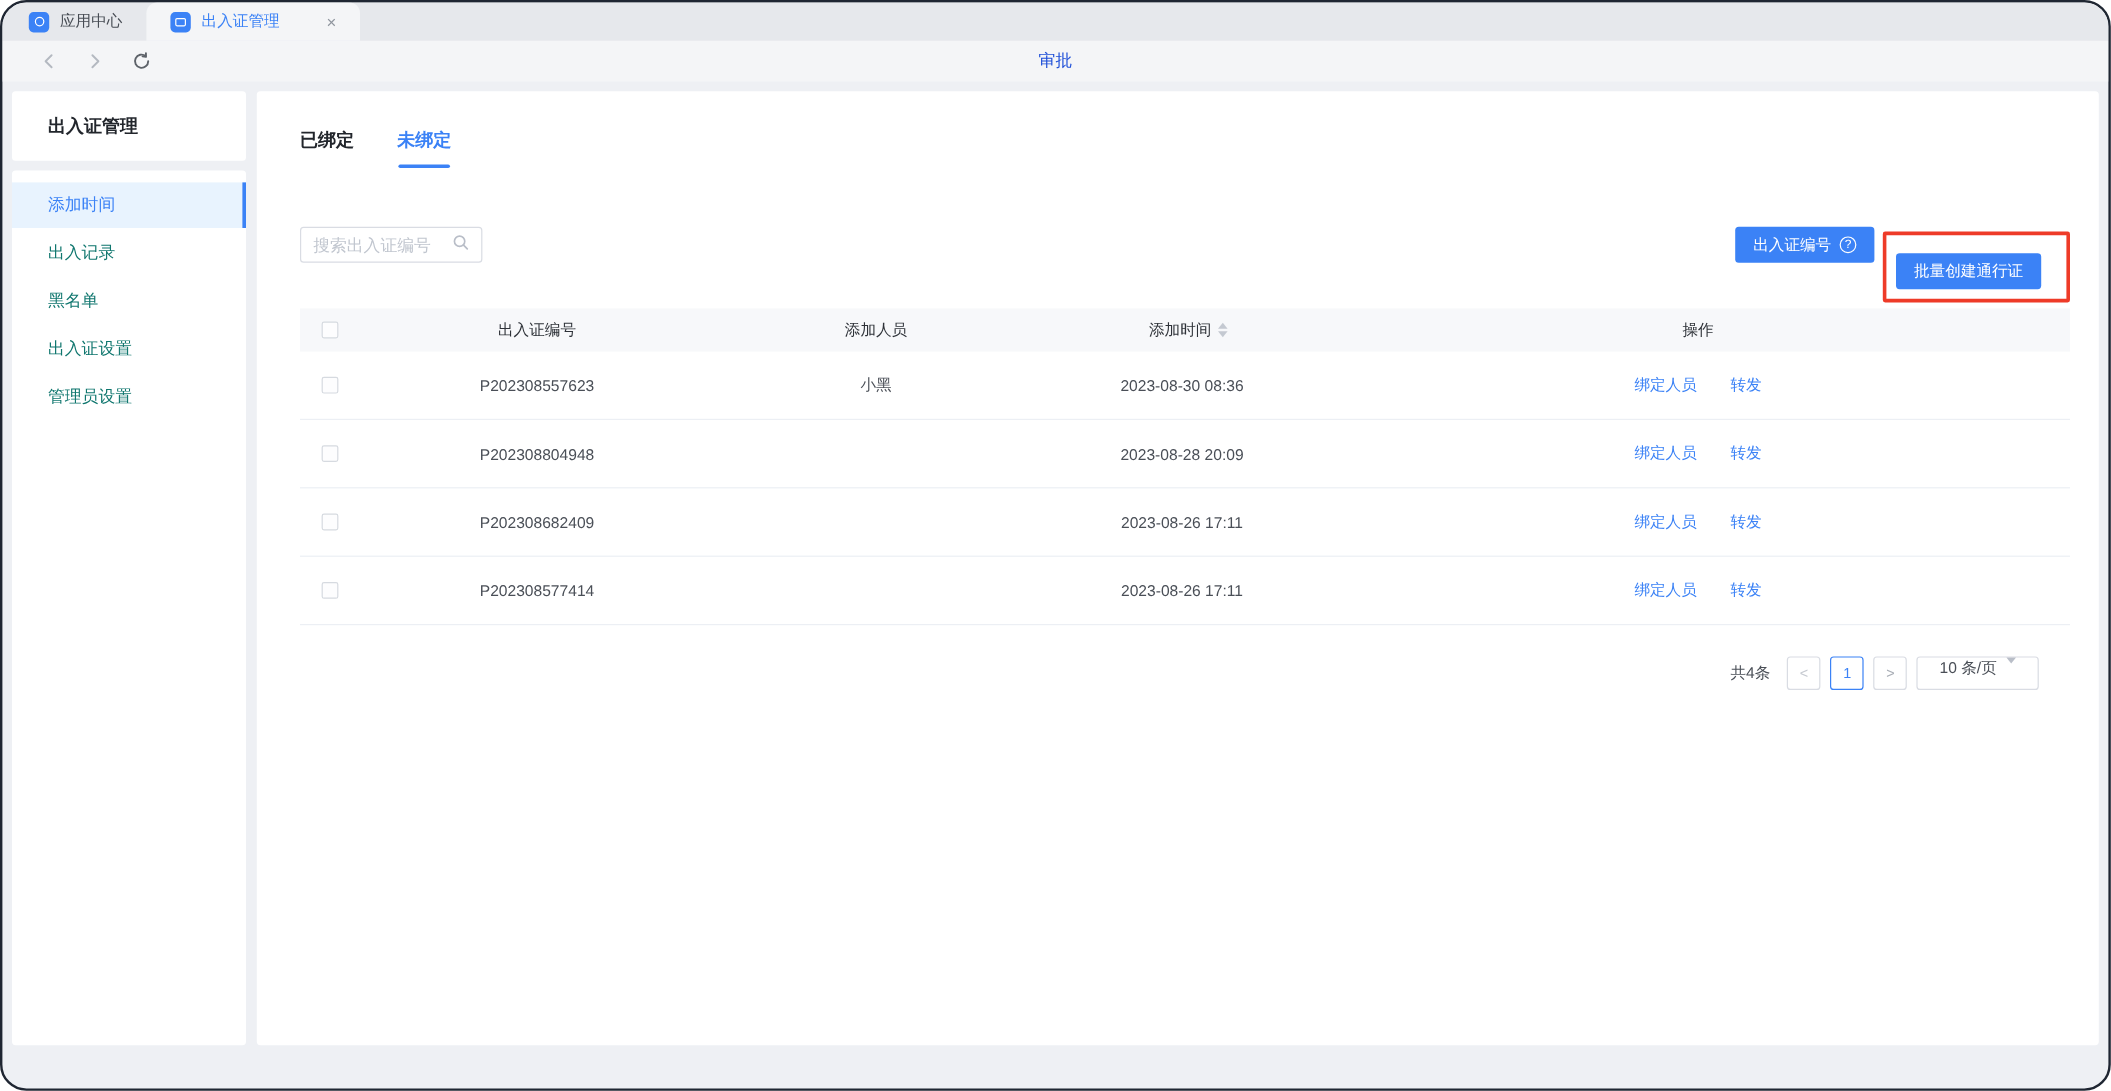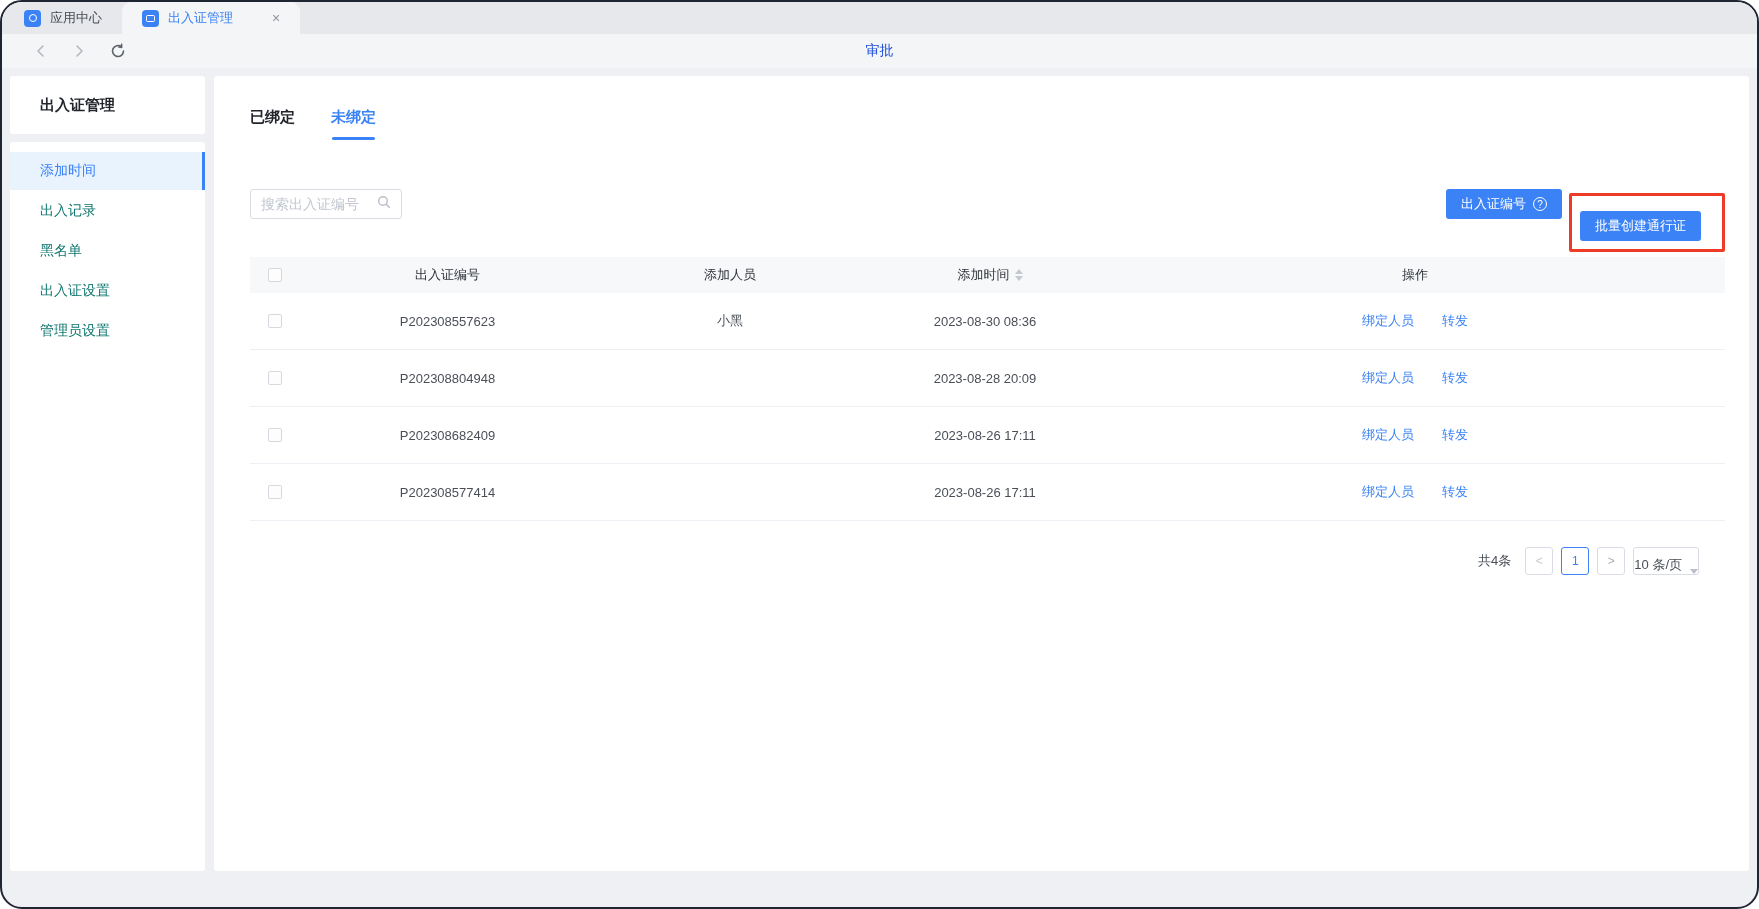--- a/index.html
+++ b/index.html
@@ -61,21 +61,21 @@
   .trow { height:57px; border-bottom:1px solid #eceff4; font-size:13px; color:#4a4f57; }
   .actions { display:flex; justify-content:center; gap:28px; }
   .link { color:#3b82f6; cursor:pointer; font-size:13px; }
 
   .pagination { display:flex; justify-content:flex-end; align-items:center; margin-top:26px; padding-right:26px; gap:8px; font-size:13px; color:#4a4f57; }
   .pg-total { margin-right:6px; }
   .pg-btn { width:28px; height:28px; border:1px solid #d9dce3; border-radius:3px; background:#fff; display:flex; align-items:center; justify-content:center; font-size:12px; cursor:pointer; }
   .pg-btn.disabled { color:#c6cad1; }
   .pg-btn.next { color:#a9aeb6; }
   .pg-btn.current { border-color:#3b82f6; color:#3b82f6; }
-  .pg-size { height:28px; border:1px solid #d9dce3; border-radius:3px; background:#fff; display:flex; align-items:flex-end; gap:8px; padding:0 0; font-size:13px; color:#4a4f57; cursor:pointer; }
+  .pg-size { height:28px; border:1px solid #d9dce3; border-radius:3px; background:#fff; display:flex; align-items:flex-start; gap:8px; padding:0 18px; font-size:13px; color:#4a4f57; cursor:pointer; }
   .chev { width:0; height:0; border-left:4px solid transparent; border-right:4px solid transparent; border-top:5px solid #b9bec8; }
 </style>
 </head>
 <body>
 
 <div class="window">
 
   <div class="tabbar">
     <div class="tab">
       <span class="app-icon">

